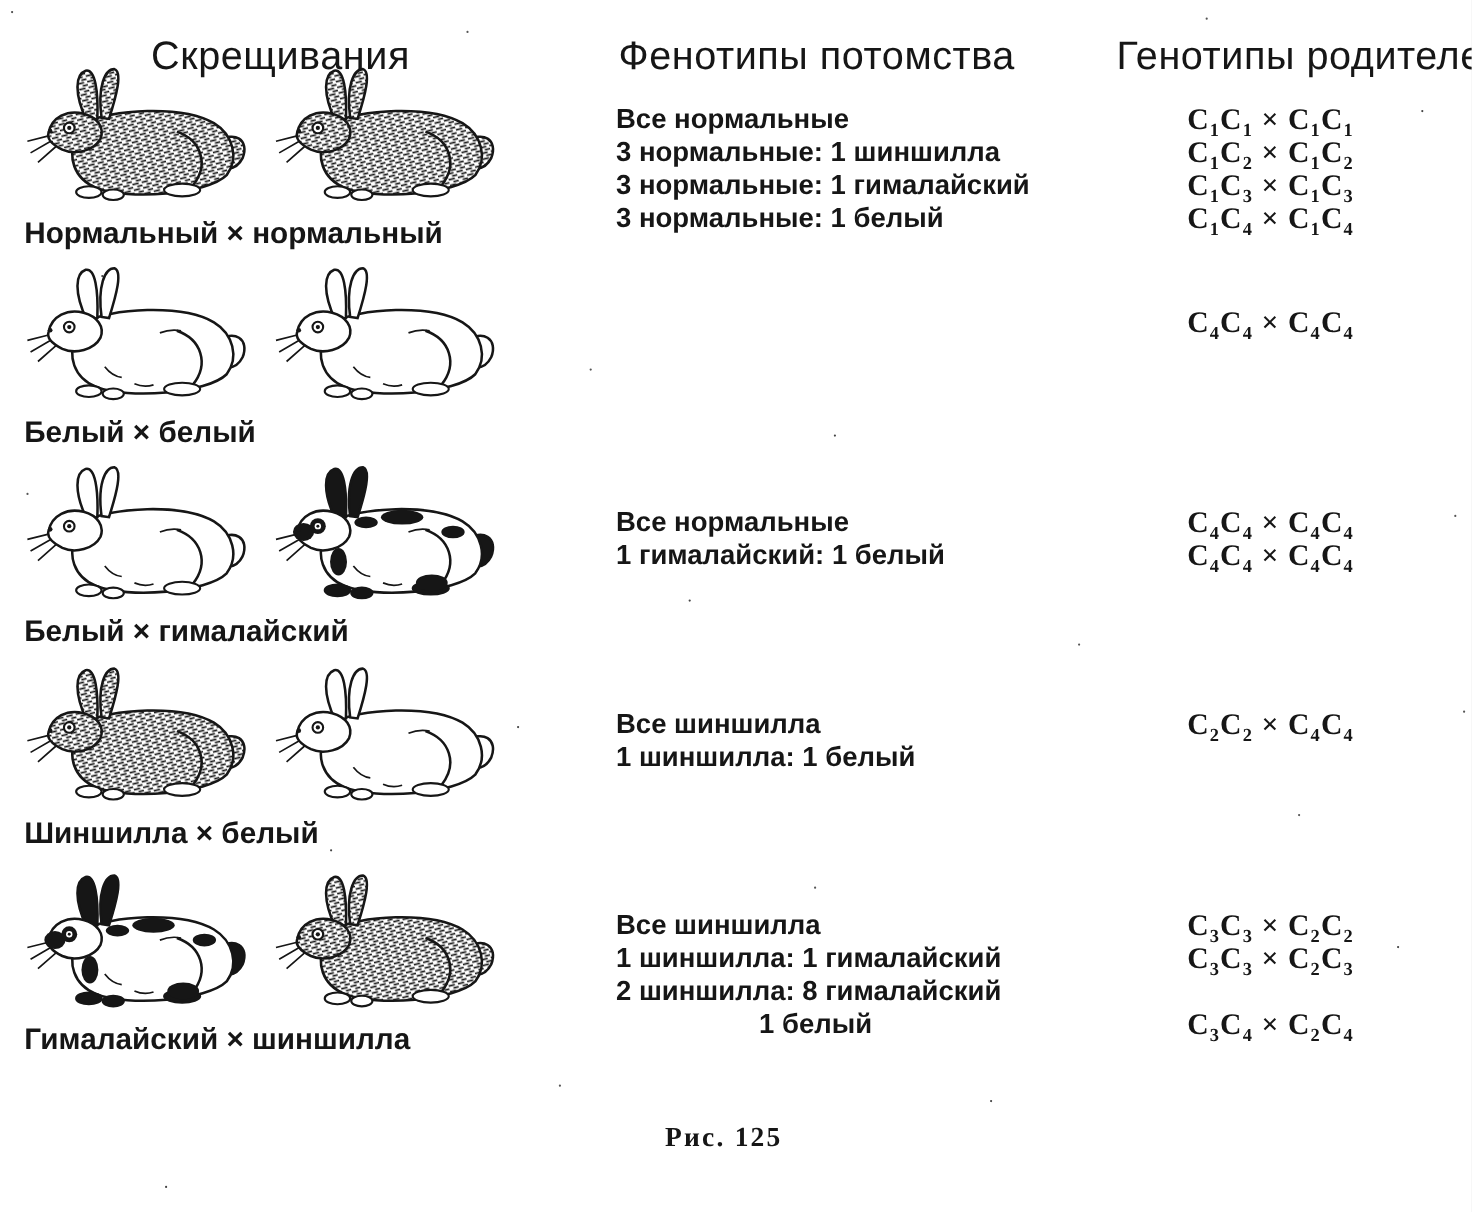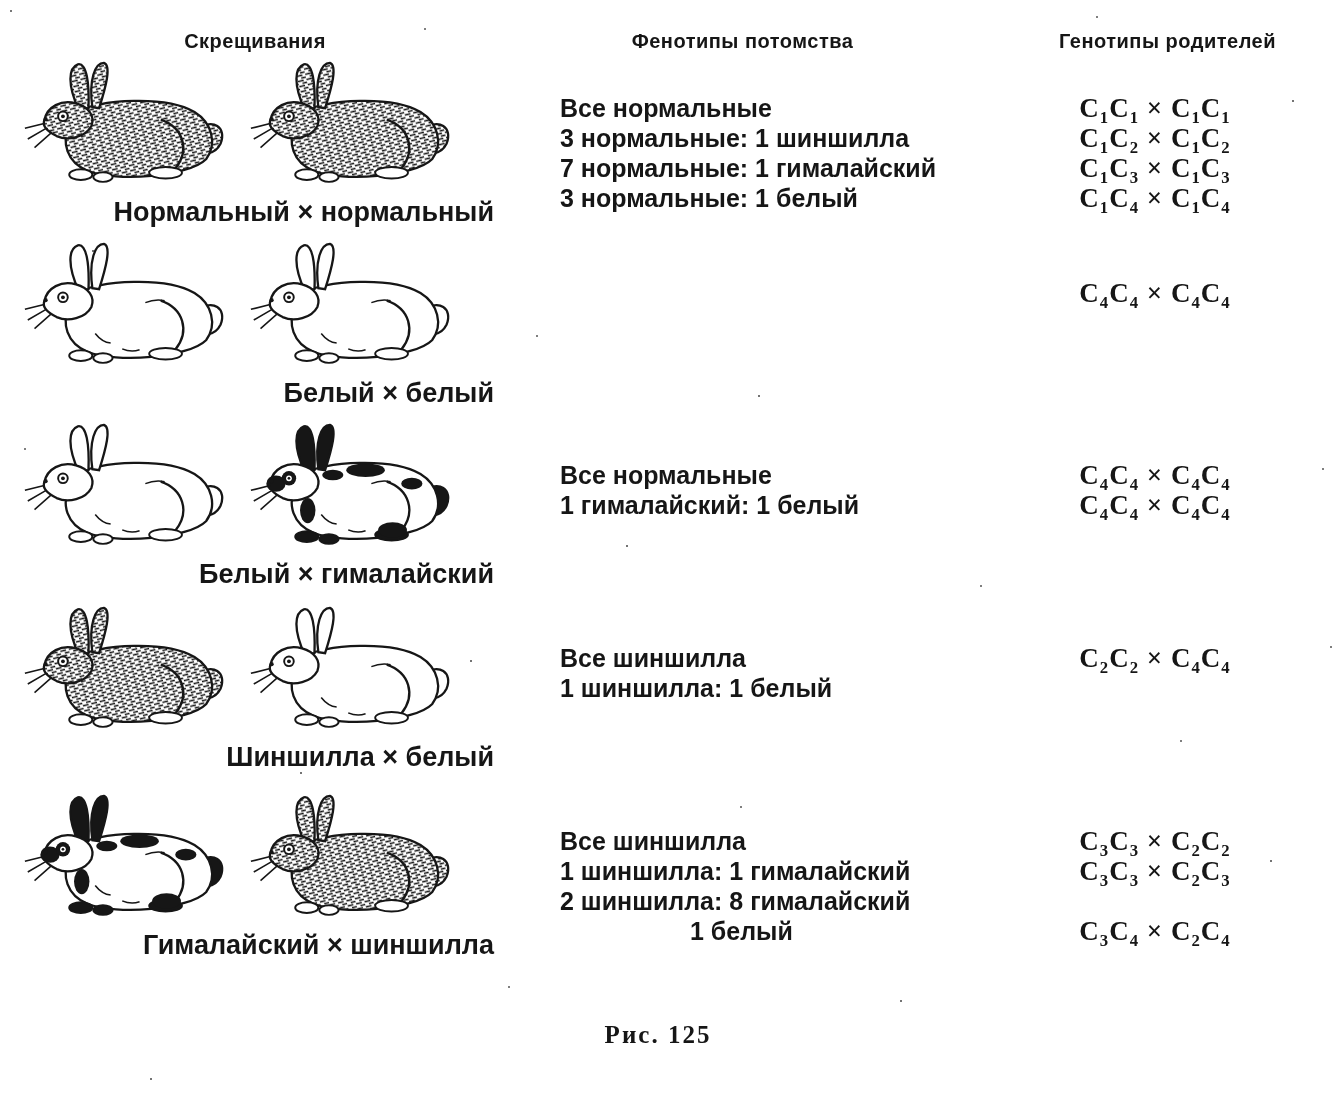--- a/index.html
+++ b/index.html
@@ -7,34 +7,34 @@
     position:relative;
     width:1338px;height:1102px;
     background:#ffffff;
     font-family:"Liberation Sans", sans-serif;
     color:#161616;
     overflow:hidden;
   }
   
   .col-header{
     position:absolute;top:30px;
-    font-weight:bold;font-size:20px;letter-spacing:.5px;
+    font-weight:normal;font-size:36px;letter-spacing:.5px;
     text-align:center;white-space:nowrap;
   }
   .h-crosses{left:90px;width:330px;}
   .h-phen{left:560px;width:365px;}
   .h-gen{left:1015px;width:305px;}
 
   
   .row{position:absolute;left:22px;width:472px;}
   .pair{display:flex;gap:14px;align-items:flex-end;}
   .rabbit{display:block;width:212px;height:138px;}
   .rabbit svg{display:block;width:100%;height:100%;}
   .cross-label{
-    margin-top:2px;text-align:right;
+    margin-top:2px;text-align:left;
     font-weight:bold;font-size:27px;line-height:32px;white-space:nowrap;
   }
 
   
   .phen{position:absolute;left:560px;width:430px;}
   .phen .line{
     font-weight:bold;font-size:25px;line-height:30px;height:30px;
     white-space:nowrap;
   }
   .phen .line.indent{margin-left:130px;}
@@ -343,21 +343,21 @@
     <path d="M23,66 L3,71 M25,71 L6,82 M30,76 L13,91" fill="none" stroke="#161616" stroke-width="1.6"></path>
   </svg>
         </span>
     </div>
     <div class="cross-label">Гималайский × шиншилла</div>
   </div>
 
   <div class="phen" style="top:93px">
     <div class="line">Все нормальные</div>
     <div class="line">3 нормальные: 1 шиншилла</div>
-    <div class="line">7 нормальные: 1 гималайский</div>
+    <div class="line">3 нормальные: 1 гималайский</div>
     <div class="line">3 нормальные: 1 белый</div>
   </div>
   <div class="phen" style="top:460px">
     <div class="line">Все нормальные</div>
     <div class="line">1 гималайский: 1 белый</div>
   </div>
   <div class="phen" style="top:643px">
     <div class="line">Все шиншилла</div>
     <div class="line">1 шиншилла: 1 белый</div>
   </div>

